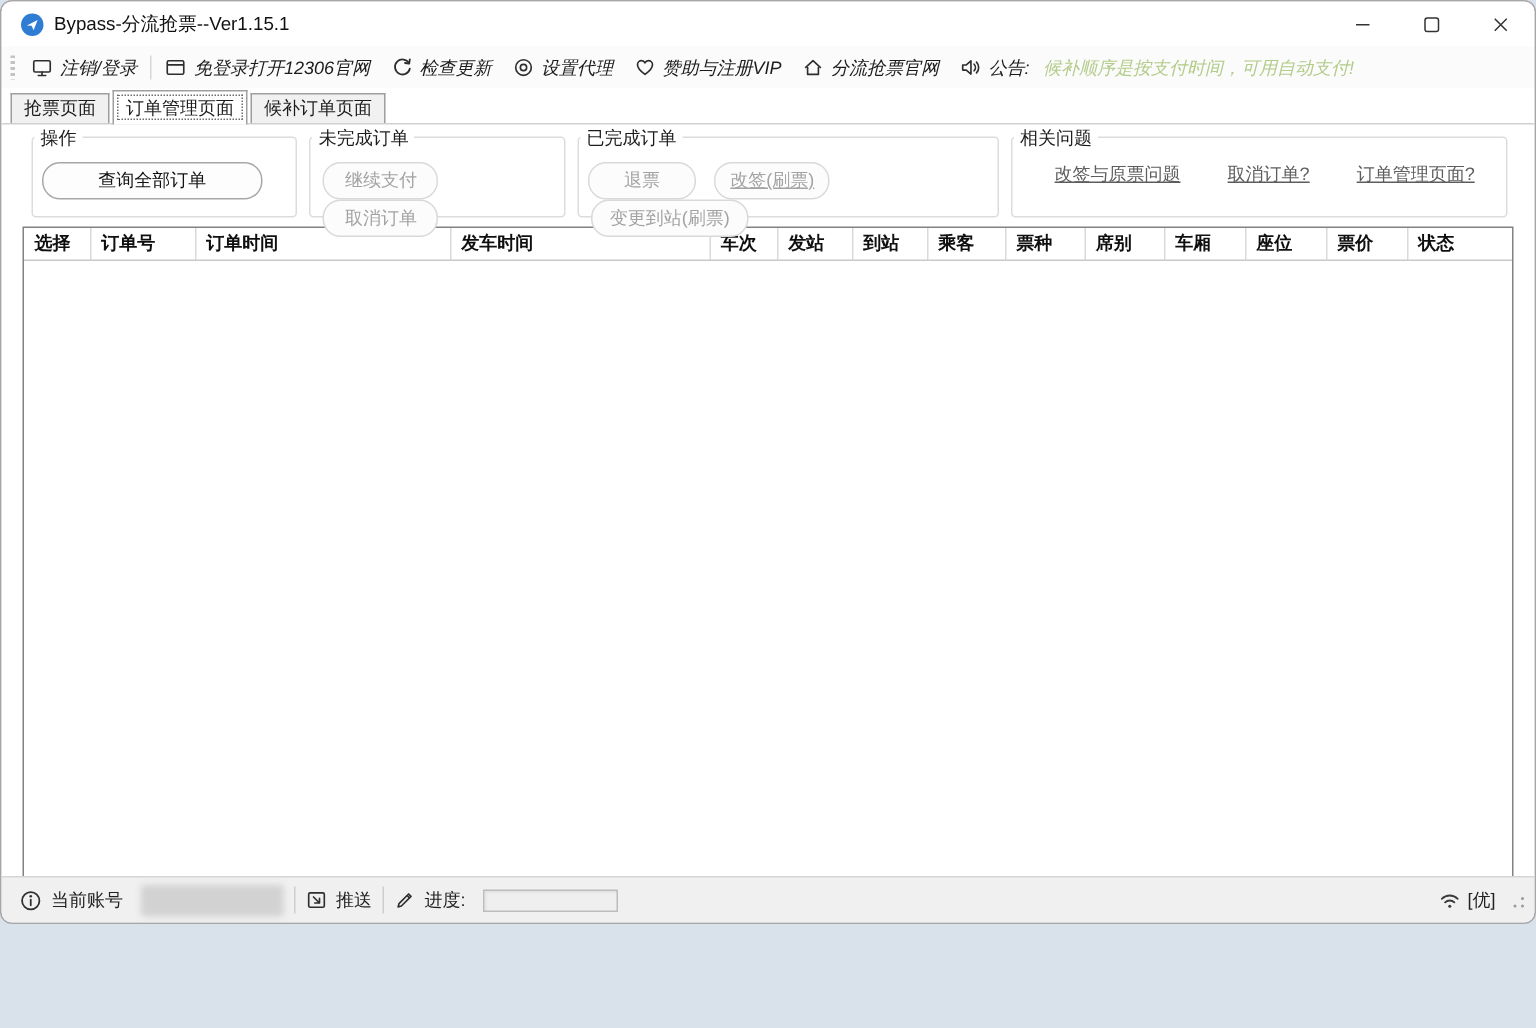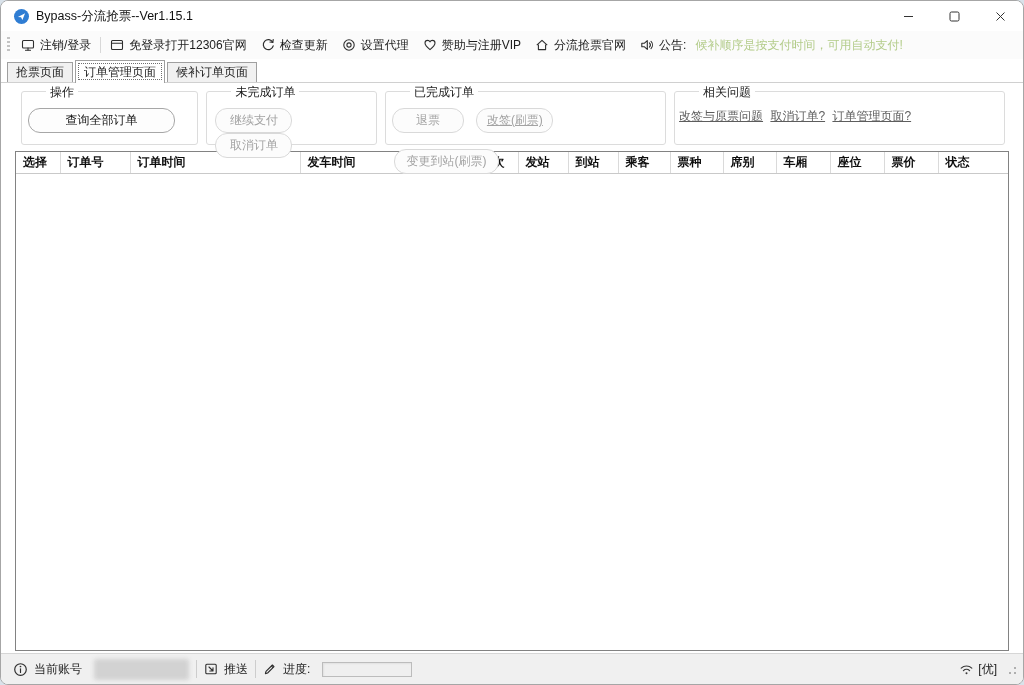--- a/index.html
+++ b/index.html
@@ -1,55 +1,55 @@
 <!DOCTYPE html>
 <html><head>
 <meta charset="utf-8">
 <style>
   * { box-sizing: border-box; margin: 0; padding: 0; }
   html,body { background:#d9e2ea; font-family:"Liberation Sans", sans-serif; }
   .window {
-    width:1024px; height:685px; background:#fff;
+    width:1024px; height:616px; background:#fff;
     border:1px solid #a6a6a6; border-radius:8px; overflow:hidden;
     display:flex; flex-direction:column; position:relative;
   }
   
   .titlebar { height:30px; display:flex; align-items:center; padding-left:13px; background:#fff; flex:0 0 auto; }
   .app-icon { width:15px; height:15px; border-radius:50%; background:#2f7dd3; display:flex; align-items:center; justify-content:center; margin-right:7px; }
   .app-title { font-size:12.5px; color:#111; white-space:nowrap; }
   .win-controls { margin-left:auto; display:flex; height:30px; }
   .win-btn { width:46px; height:30px; display:flex; align-items:center; justify-content:center; color:#333; cursor:default; }
   
-  .toolbar { height:28px; display:flex; align-items:center; background:#fbfbfb; padding-left:4px; flex:0 0 auto; }
+  .toolbar { height:28px; display:flex; align-items:center; background:#fbfbfb; padding-left:4px; flex:0 0 auto;font-style:italic; }
   .grip { width:3px; height:16px; margin:0 4px 0 2px;
     background:repeating-linear-gradient(to bottom,#c3c3c3 0 2px, transparent 2px 4px); }
   .tb-item { display:flex; align-items:center; gap:5px; padding:0 7px; height:24px; font-size:12px; color:#1c1c1c; white-space:nowrap; cursor:default; }
   .tb-sep { width:1px; height:16px; background:#d8d8d8; margin:0 2px; }
   .announce { font-size:12px; color:#b3cc8a; white-space:nowrap; padding-left:2px; }
   .icon svg { display:block; }
   
   .tabstrip { height:23px; display:flex; align-items:flex-end; padding-left:6px; background:#fff; flex:0 0 auto; position:relative; z-index:2; }
   .tab { height:20px; padding:0 8px; display:flex; align-items:center; font-size:12px; color:#1c1c1c;
     background:#f1f1f1; border:1px solid #9f9f9f; border-bottom:none; margin-right:2px; white-space:nowrap; }
   .tab.active { height:23px; background:#fff; margin-bottom:-1px; outline:1px dotted #6e6e6e; outline-offset:-4px; }
   
   .panel { flex:1 1 auto; border-top:1px solid #d0d0d0; background:#fff; overflow:hidden; }
   .group-row { display:flex; margin:8px 18px 0 20px; gap:8px; }
   .groupbox { position:relative; border:1px solid #dcdcdc; border-radius:3px; height:54px; padding-top:16px; }
-  .gb-title { position:absolute; top:-8px; left:24px; background:#fff; padding:0 4px; font-size:12px; color:#1b1b1b; white-space:nowrap; }
+  .gb-title { position:absolute; top:-8px; left:1px; background:#fff; padding:0 4px; font-size:12px; color:#1b1b1b; white-space:nowrap; }
   .gb-op { width:178px; } .gb-unf { width:171px; } .gb-done { width:282px; } .gb-rel { width:332px; }
   .btn { height:25px; font-size:12px; border:1px solid #a7a7a7; background:#fdfdfd; color:#111;
     border-radius:12px; display:inline-flex; align-items:center; justify-content:center; vertical-align:top;
     overflow:hidden; white-space:nowrap; cursor:default; }
   .btn.disabled { border-color:#d9d9d9; background:#fcfcfc; color:#a3a3a3; }
   .gb-op .btn { width:147px; margin-left:6px; }
   .gb-unf .btn { width:77px; margin-left:8px; }
-  .gb-done .btn1 { width:72px; margin-left:6px; } .gb-done .btn2 { width:77px; margin-left:8px;text-decoration:underline; } .gb-done .btn3 { width:105px; margin-left:8px;margin-top:16px; }
+  .gb-done .btn1 { width:72px; margin-left:6px; } .gb-done .btn2 { width:77px; margin-left:8px;text-decoration:underline; } .gb-done .btn3 { width:105px; margin-left:8px; }
   .gb-rel { font-size:12px; }
-  .gb-link { color:#5d5d5d; text-decoration:underline; margin-left:4px; white-space:nowrap; cursor:default; }
+  .gb-link { color:#5d5d5d; text-decoration:underline; margin-left:28px; white-space:nowrap; cursor:default; }
   
   .grid-wrap { margin:6px 14px 0 14px; height:500px; border:1px solid #828282; background:#fff; }
   table.grid { border-collapse:collapse; width:100%; table-layout:fixed; }
   .grid th { height:21px; font-size:12px; font-weight:600; color:#0f0f0f; text-align:left; padding:0 0 0 7px;
     background:#fff; border-right:1px solid #dadada; border-bottom:1px solid #c9c9c9; white-space:nowrap; overflow:hidden; }
   .grid th:last-child { border-right:none;margin-left:41px; }
   
   .statusbar { height:31px; flex:0 0 auto; background:#f0f0f0; border-top:1px solid #d6d6d6;
     display:flex; align-items:center; font-size:12px; color:#222; padding:0 6px 0 12px; position:relative;justify-content:center; }
   .sb-sep { width:1px; height:18px; background:#cdcdcd; margin:0 7px; }

